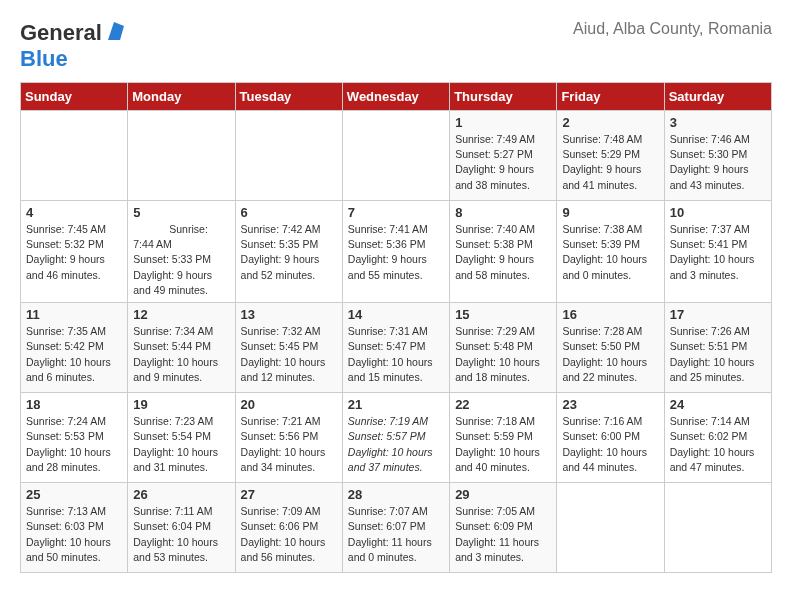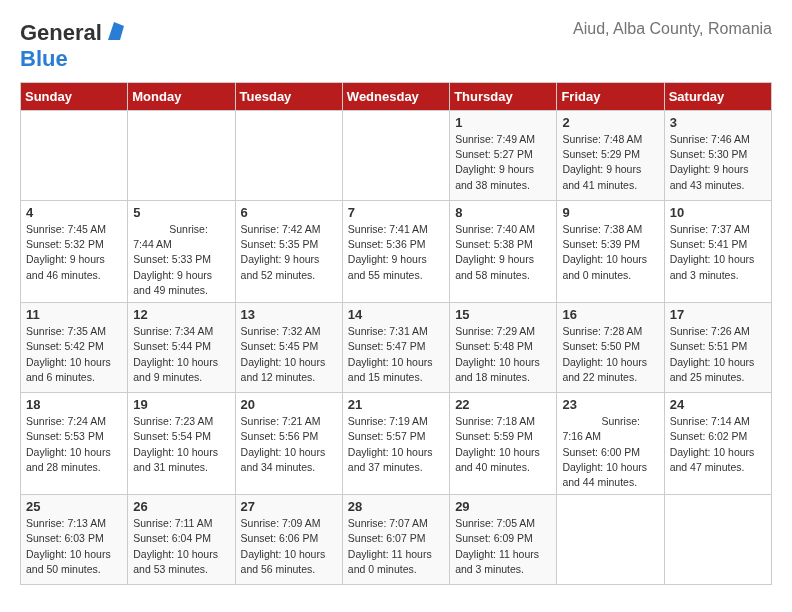--- a/index.html
+++ b/index.html
@@ -204,29 +204,29 @@
 Daylight: 10 hours
 and 28 minutes.</span></td>
         <td><span class="day-number">19</span><span class="day-info" style="white-space: pre-line;">Sunrise: 7:23 AM
 Sunset: 5:54 PM
 Daylight: 10 hours
 and 31 minutes.</span></td>
         <td><span class="day-number">20</span><span class="day-info" style="white-space: pre-line;">Sunrise: 7:21 AM
 Sunset: 5:56 PM
 Daylight: 10 hours
 and 34 minutes.</span></td>
-        <td><span class="day-number">21</span><span class="day-info" style="white-space: pre-line;">Sunrise: 7:19 AM
+        <td><span class="day-number">21</span><span class="day-info" style="white-space: pre-line; font-style: italic;">Sunrise: 7:19 AM
 Sunset: 5:57 PM
 Daylight: 10 hours
 and 37 minutes.</span></td>
         <td><span class="day-number">22</span><span class="day-info" style="white-space: pre-line;">Sunrise: 7:18 AM
 Sunset: 5:59 PM
 Daylight: 10 hours
 and 40 minutes.</span></td>
-        <td><span class="day-number">23</span><span class="day-info" style="white-space: pre-line; margin-left: 39px;">Sunrise: 7:16 AM
+        <td><span class="day-number">23</span><span class="day-info" style="white-space: pre-line;">Sunrise: 7:16 AM
 Sunset: 6:00 PM
 Daylight: 10 hours
 and 44 minutes.</span></td>
         <td><span class="day-number">24</span><span class="day-info" style="white-space: pre-line;">Sunrise: 7:14 AM
 Sunset: 6:02 PM
 Daylight: 10 hours
 and 47 minutes.</span></td>
       </tr>
       <tr>
         <td><span class="day-number">25</span><span class="day-info" style="white-space: pre-line;">Sunrise: 7:13 AM

